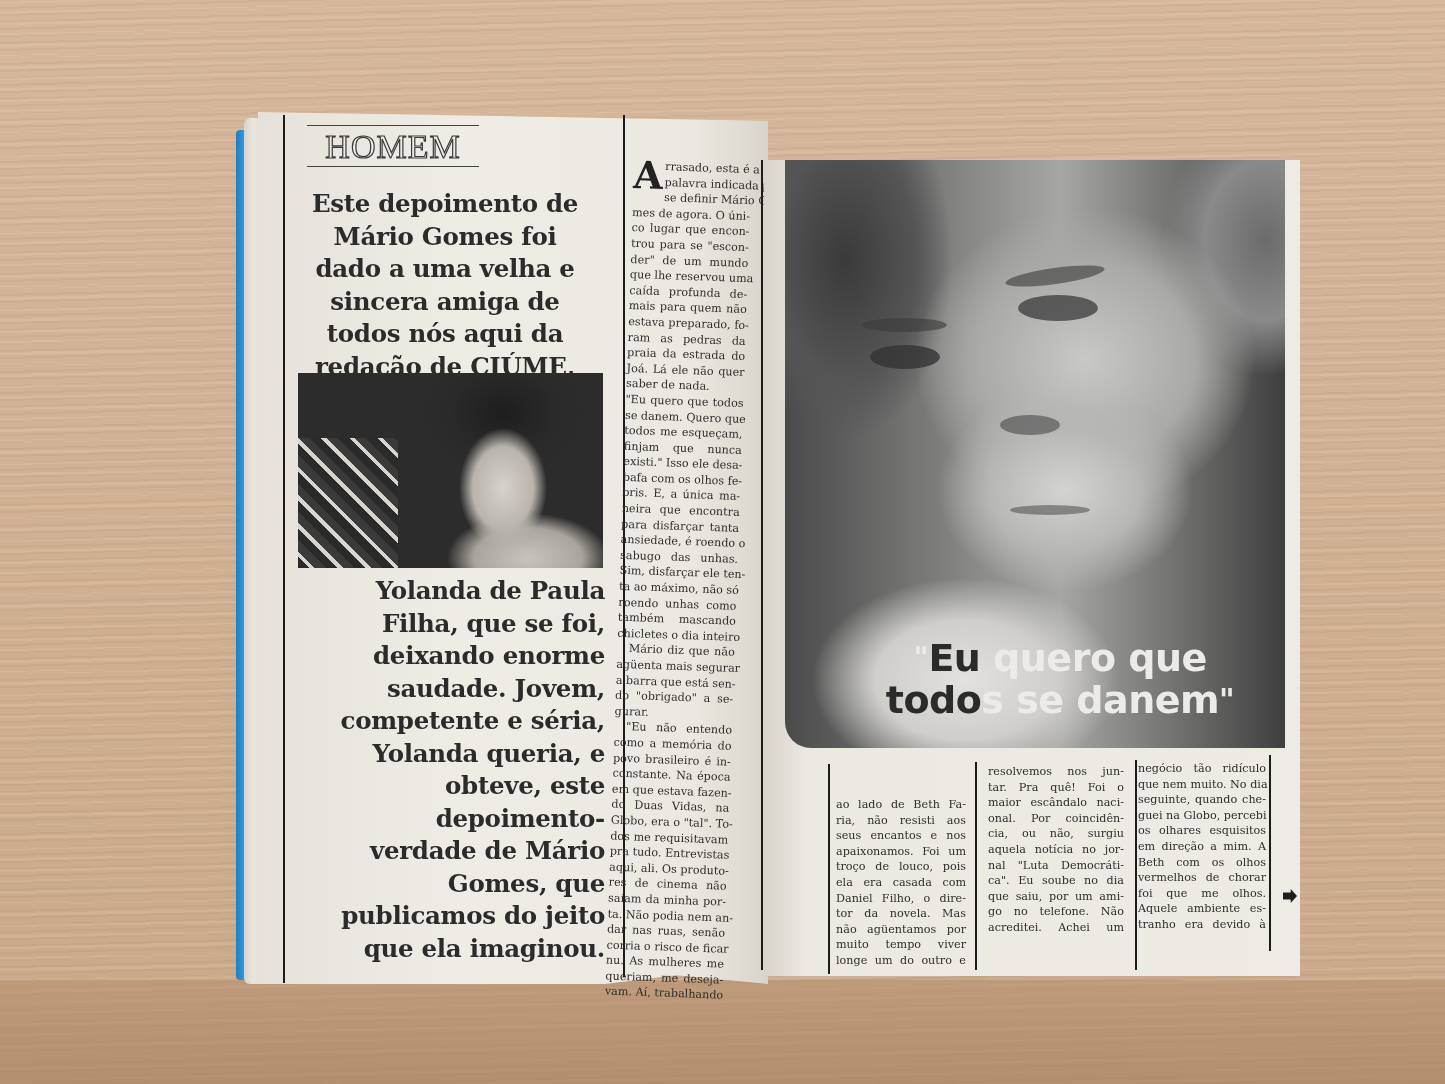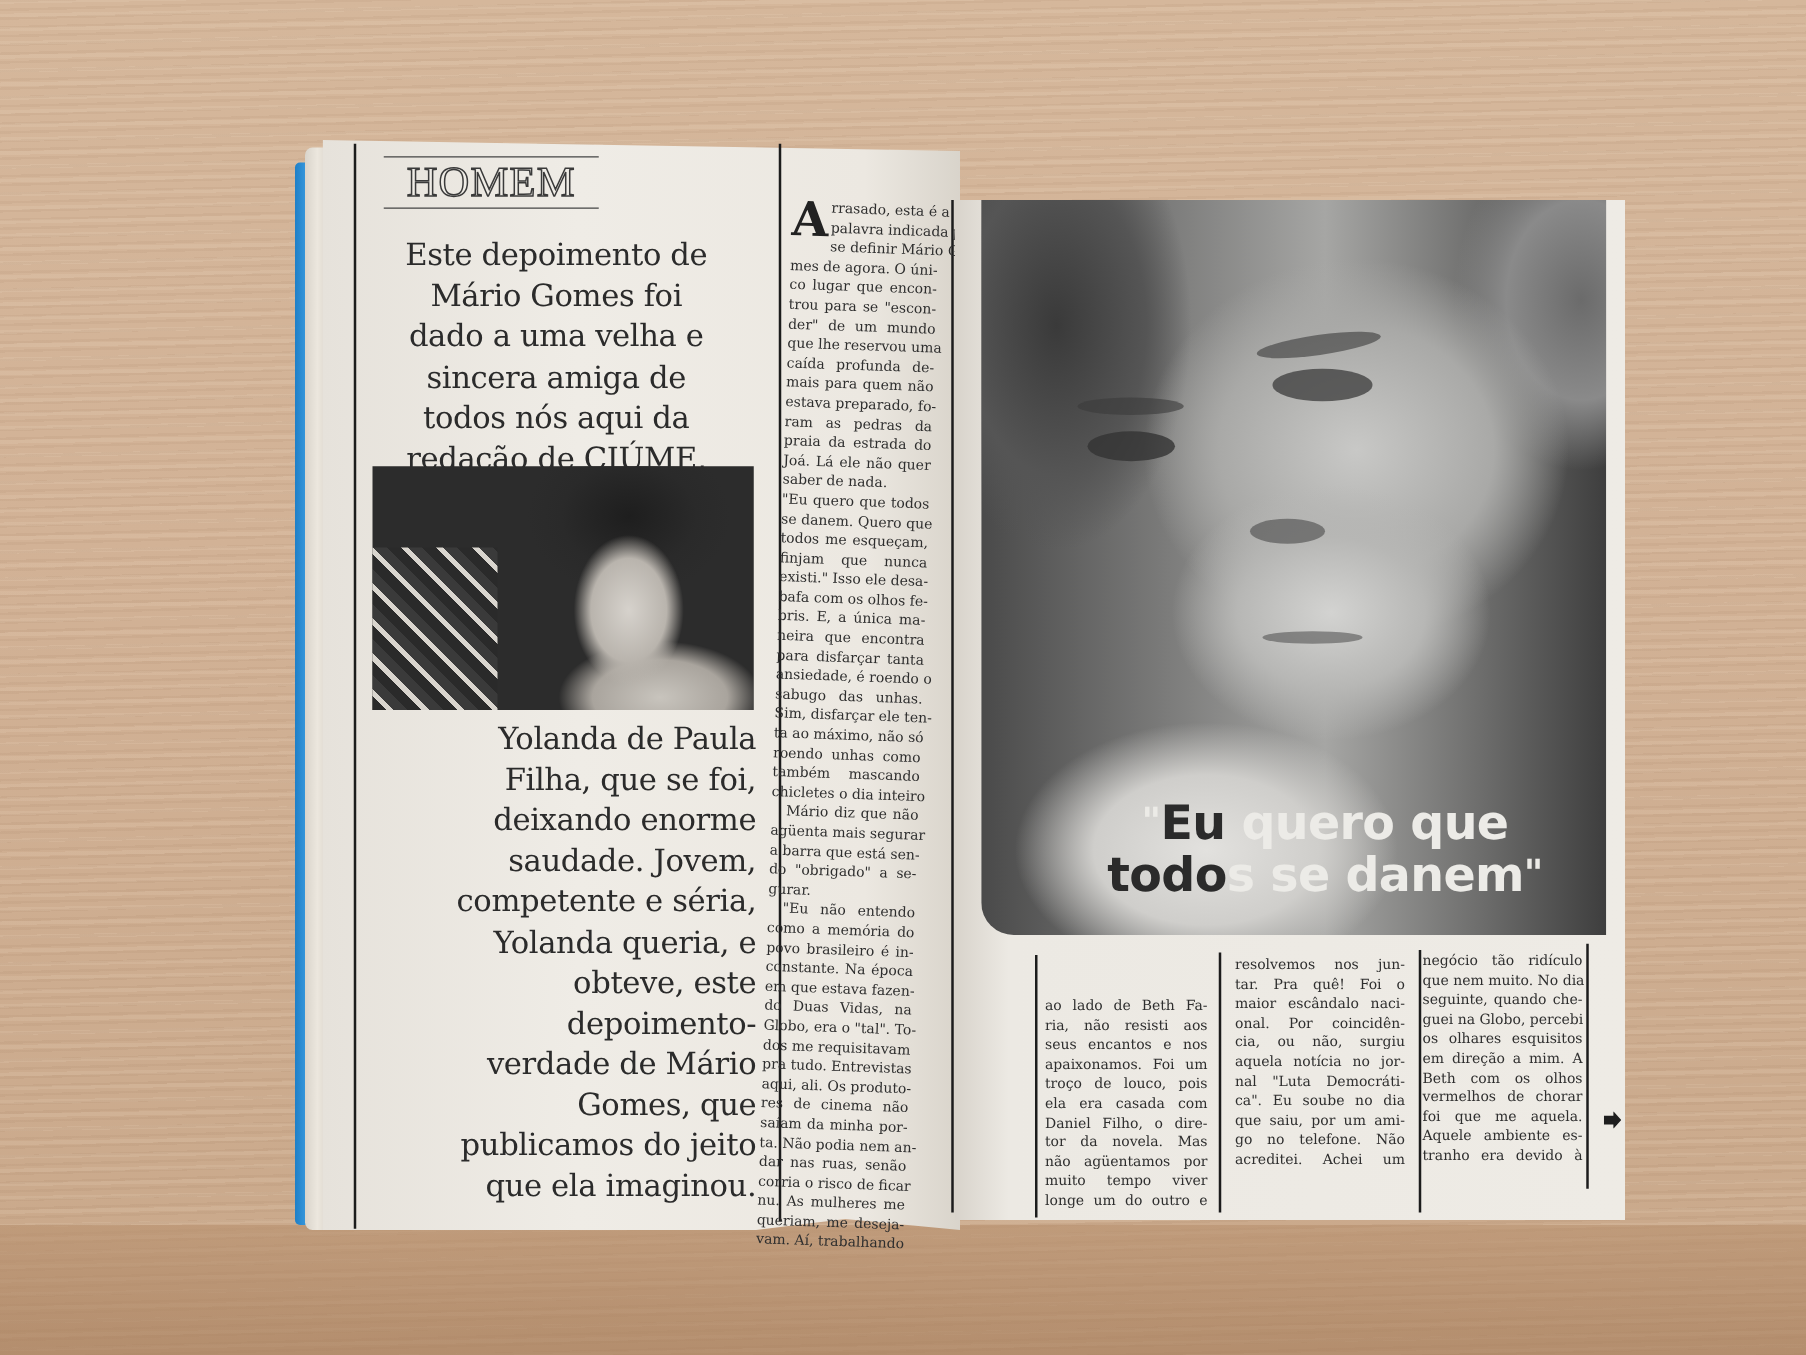--- a/index.html
+++ b/index.html
@@ -45,21 +45,21 @@
     position: absolute; left: 307px; top: 125px; width: 172px; height: 42px;
     border-top: 1.5px solid #444; border-bottom: 1.5px solid #444;
     display: flex; align-items: flex-end; justify-content: center;
   }
   .homem-logo span {
     font-family: "Liberation Serif", serif; font-size: 34px; letter-spacing: 1px;
     color: #efece6; -webkit-text-stroke: 1.2px #3a3a3a; font-weight: normal;
   }
   .intro {
     position: absolute; left: 285px; width: 320px; text-align: center;
-    font-family: "DejaVu Serif", serif; font-weight: normal; color: #2b2b2b;
+    font-family: "DejaVu Serif", serif; font-weight: bold; color: #2b2b2b;
     font-size: 24.5px; line-height: 32.5px; letter-spacing: -0.3px;
   }
   .intro .line { display: block; white-space: nowrap; }
   .photo-woman {
     position: absolute; left: 298px; top: 373px; width: 305px; height: 195px;
     background:
       radial-gradient(ellipse 55px 75px at 205px 115px, #d6d2cc 0%, #b9b4ad 55%, transparent 80%),
       radial-gradient(ellipse 90px 70px at 205px 40px, #1e1e1e 0%, #2a2a2a 60%, transparent 90%),
       radial-gradient(ellipse 90px 50px at 230px 185px, #c8c4bd 0%, #a9a49d 60%, transparent 90%),
       repeating-linear-gradient(45deg, #2a2a2a 0 8px, #d9d5ce 8px 12px, #3a3a3a 12px 20px),
@@ -274,18 +274,18 @@
 
 <div class="body-col" style="left:1138px;top:761px;width:128px;">
   <span class="line">negócio tão ridículo</span>
   <span class="line">que nem muito. No dia</span>
   <span class="line">seguinte, quando che-</span>
   <span class="line">guei na Globo, percebi</span>
   <span class="line">os olhares esquisitos</span>
   <span class="line">em direção a mim. A</span>
   <span class="line">Beth com os olhos</span>
   <span class="line">vermelhos de chorar</span>
-  <span class="line">foi que me aquela.</span>
+  <span class="line">foi que me olhos.</span>
   <span class="line">Aquele ambiente es-</span>
   <span class="line">tranho era devido à</span>
 </div>
 
 <div class="arrow-icon"></div>
 
 </body></html>

